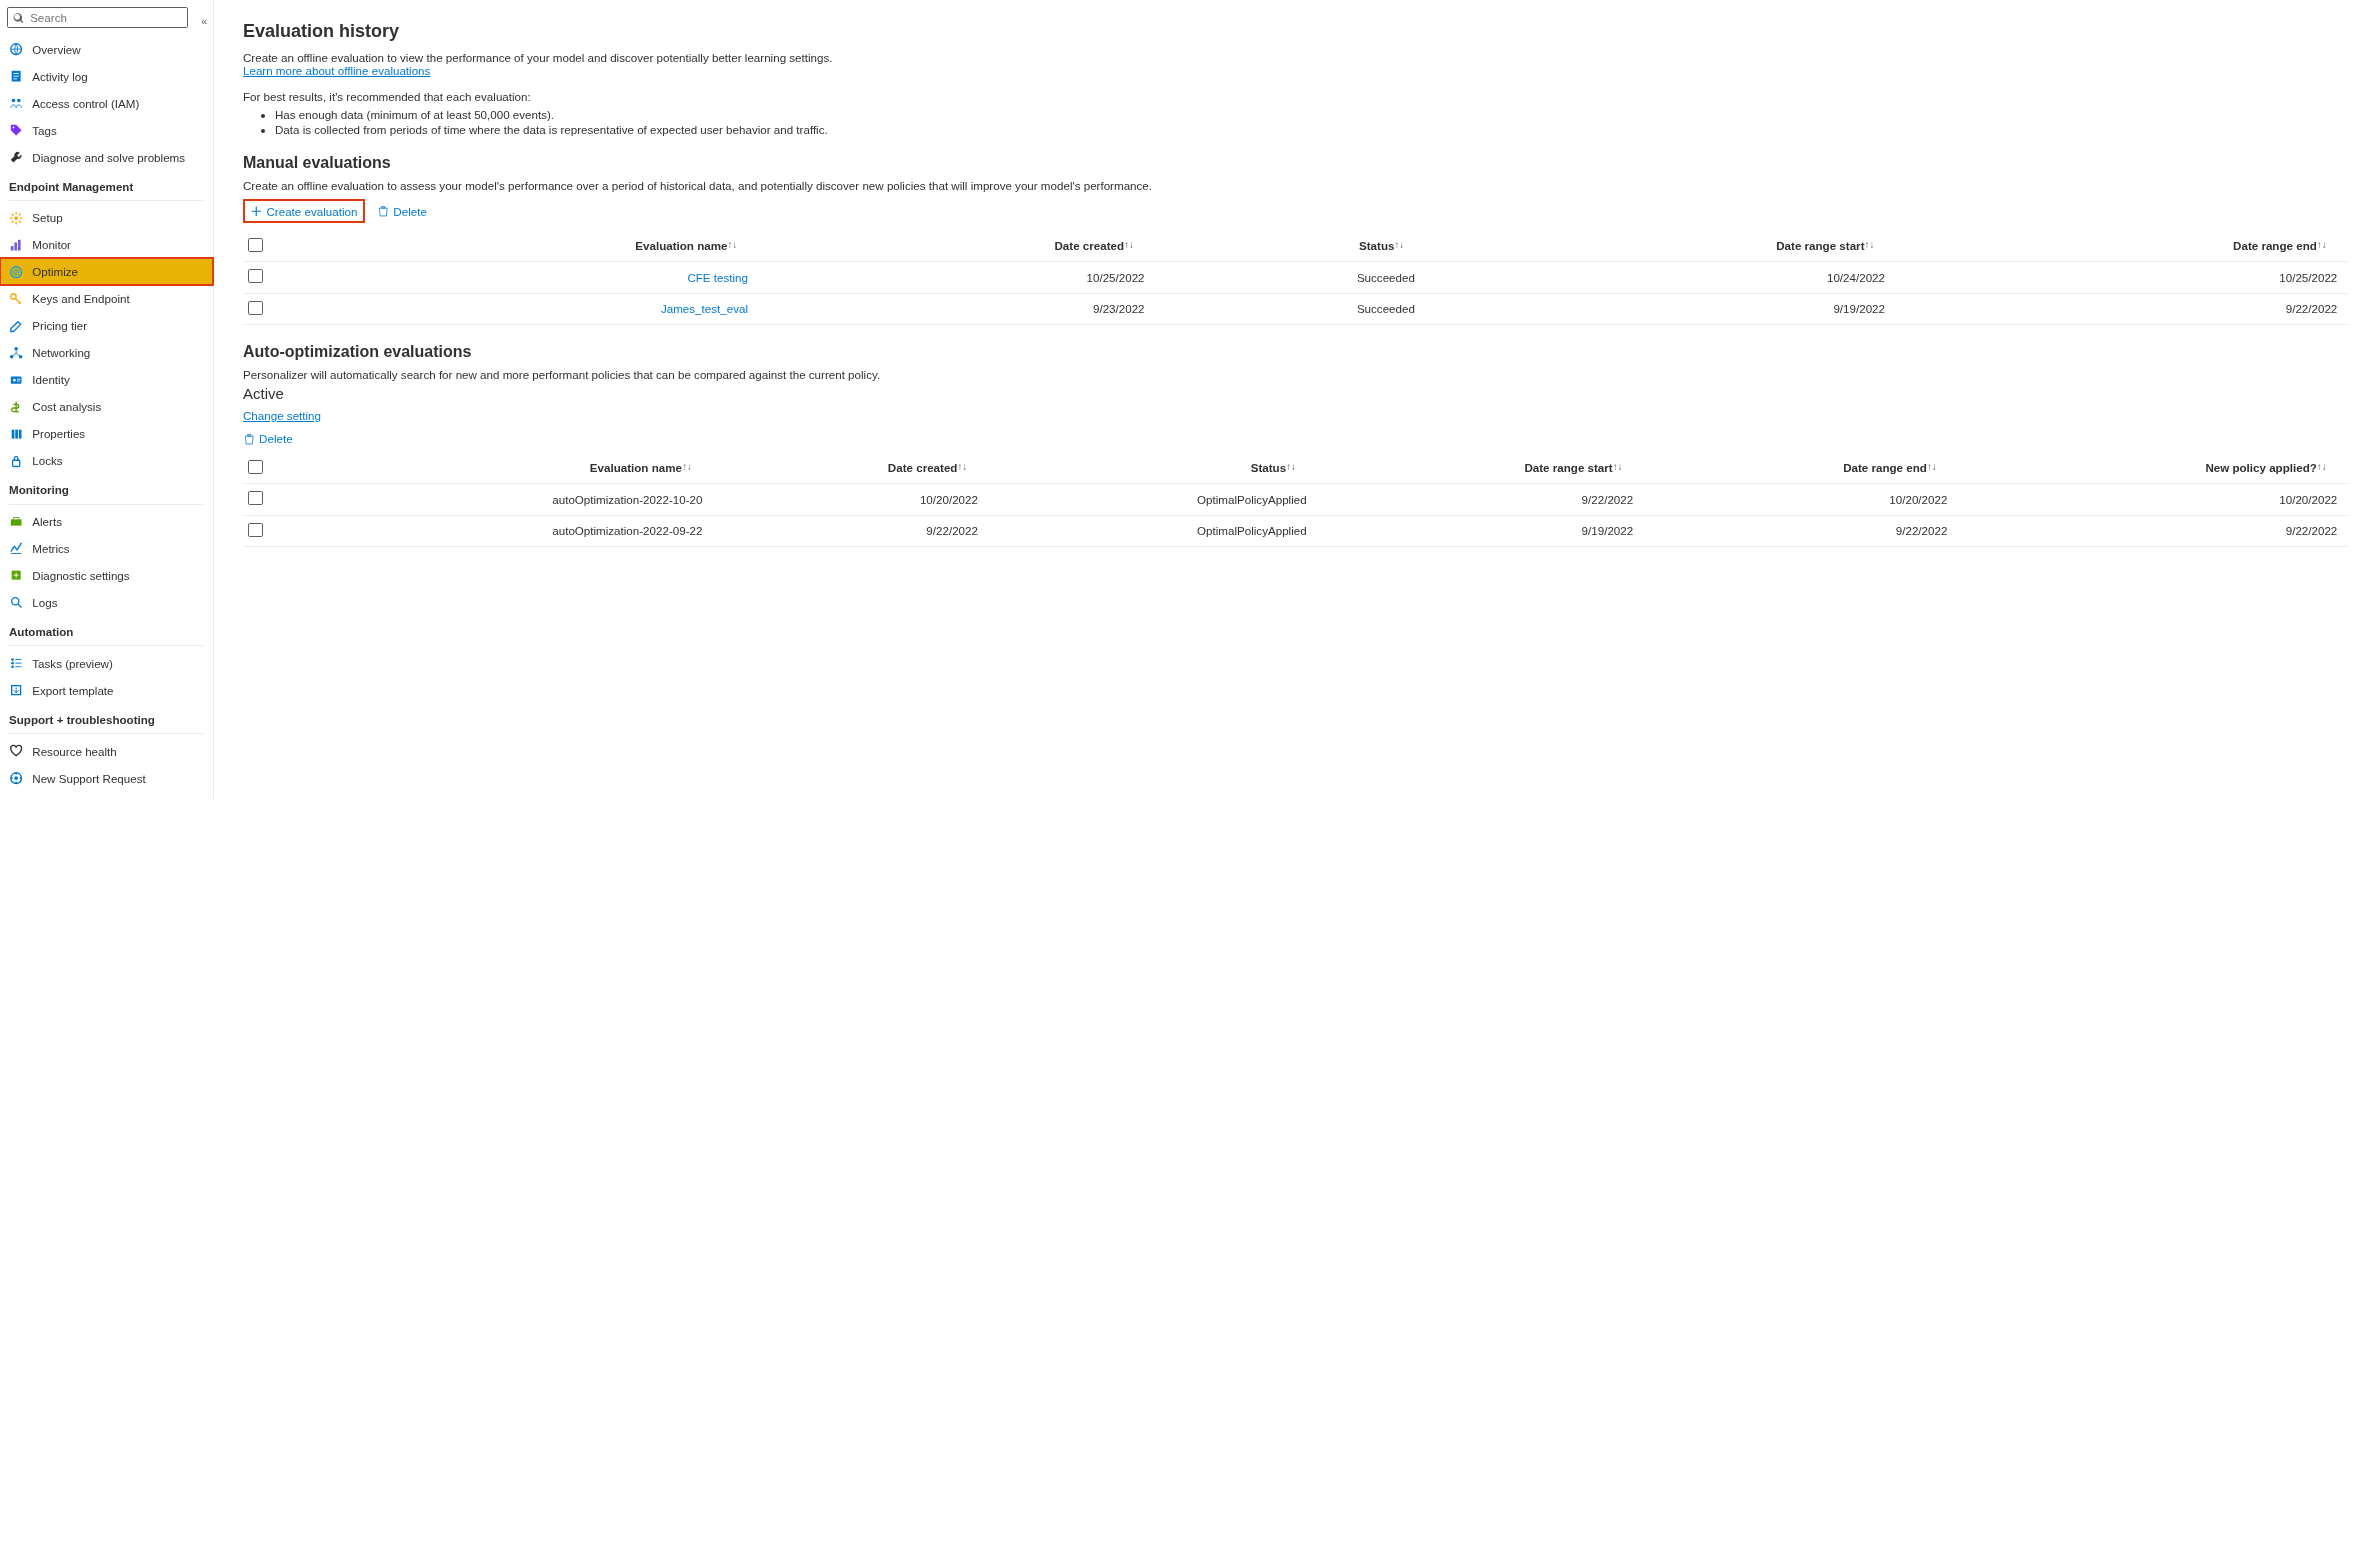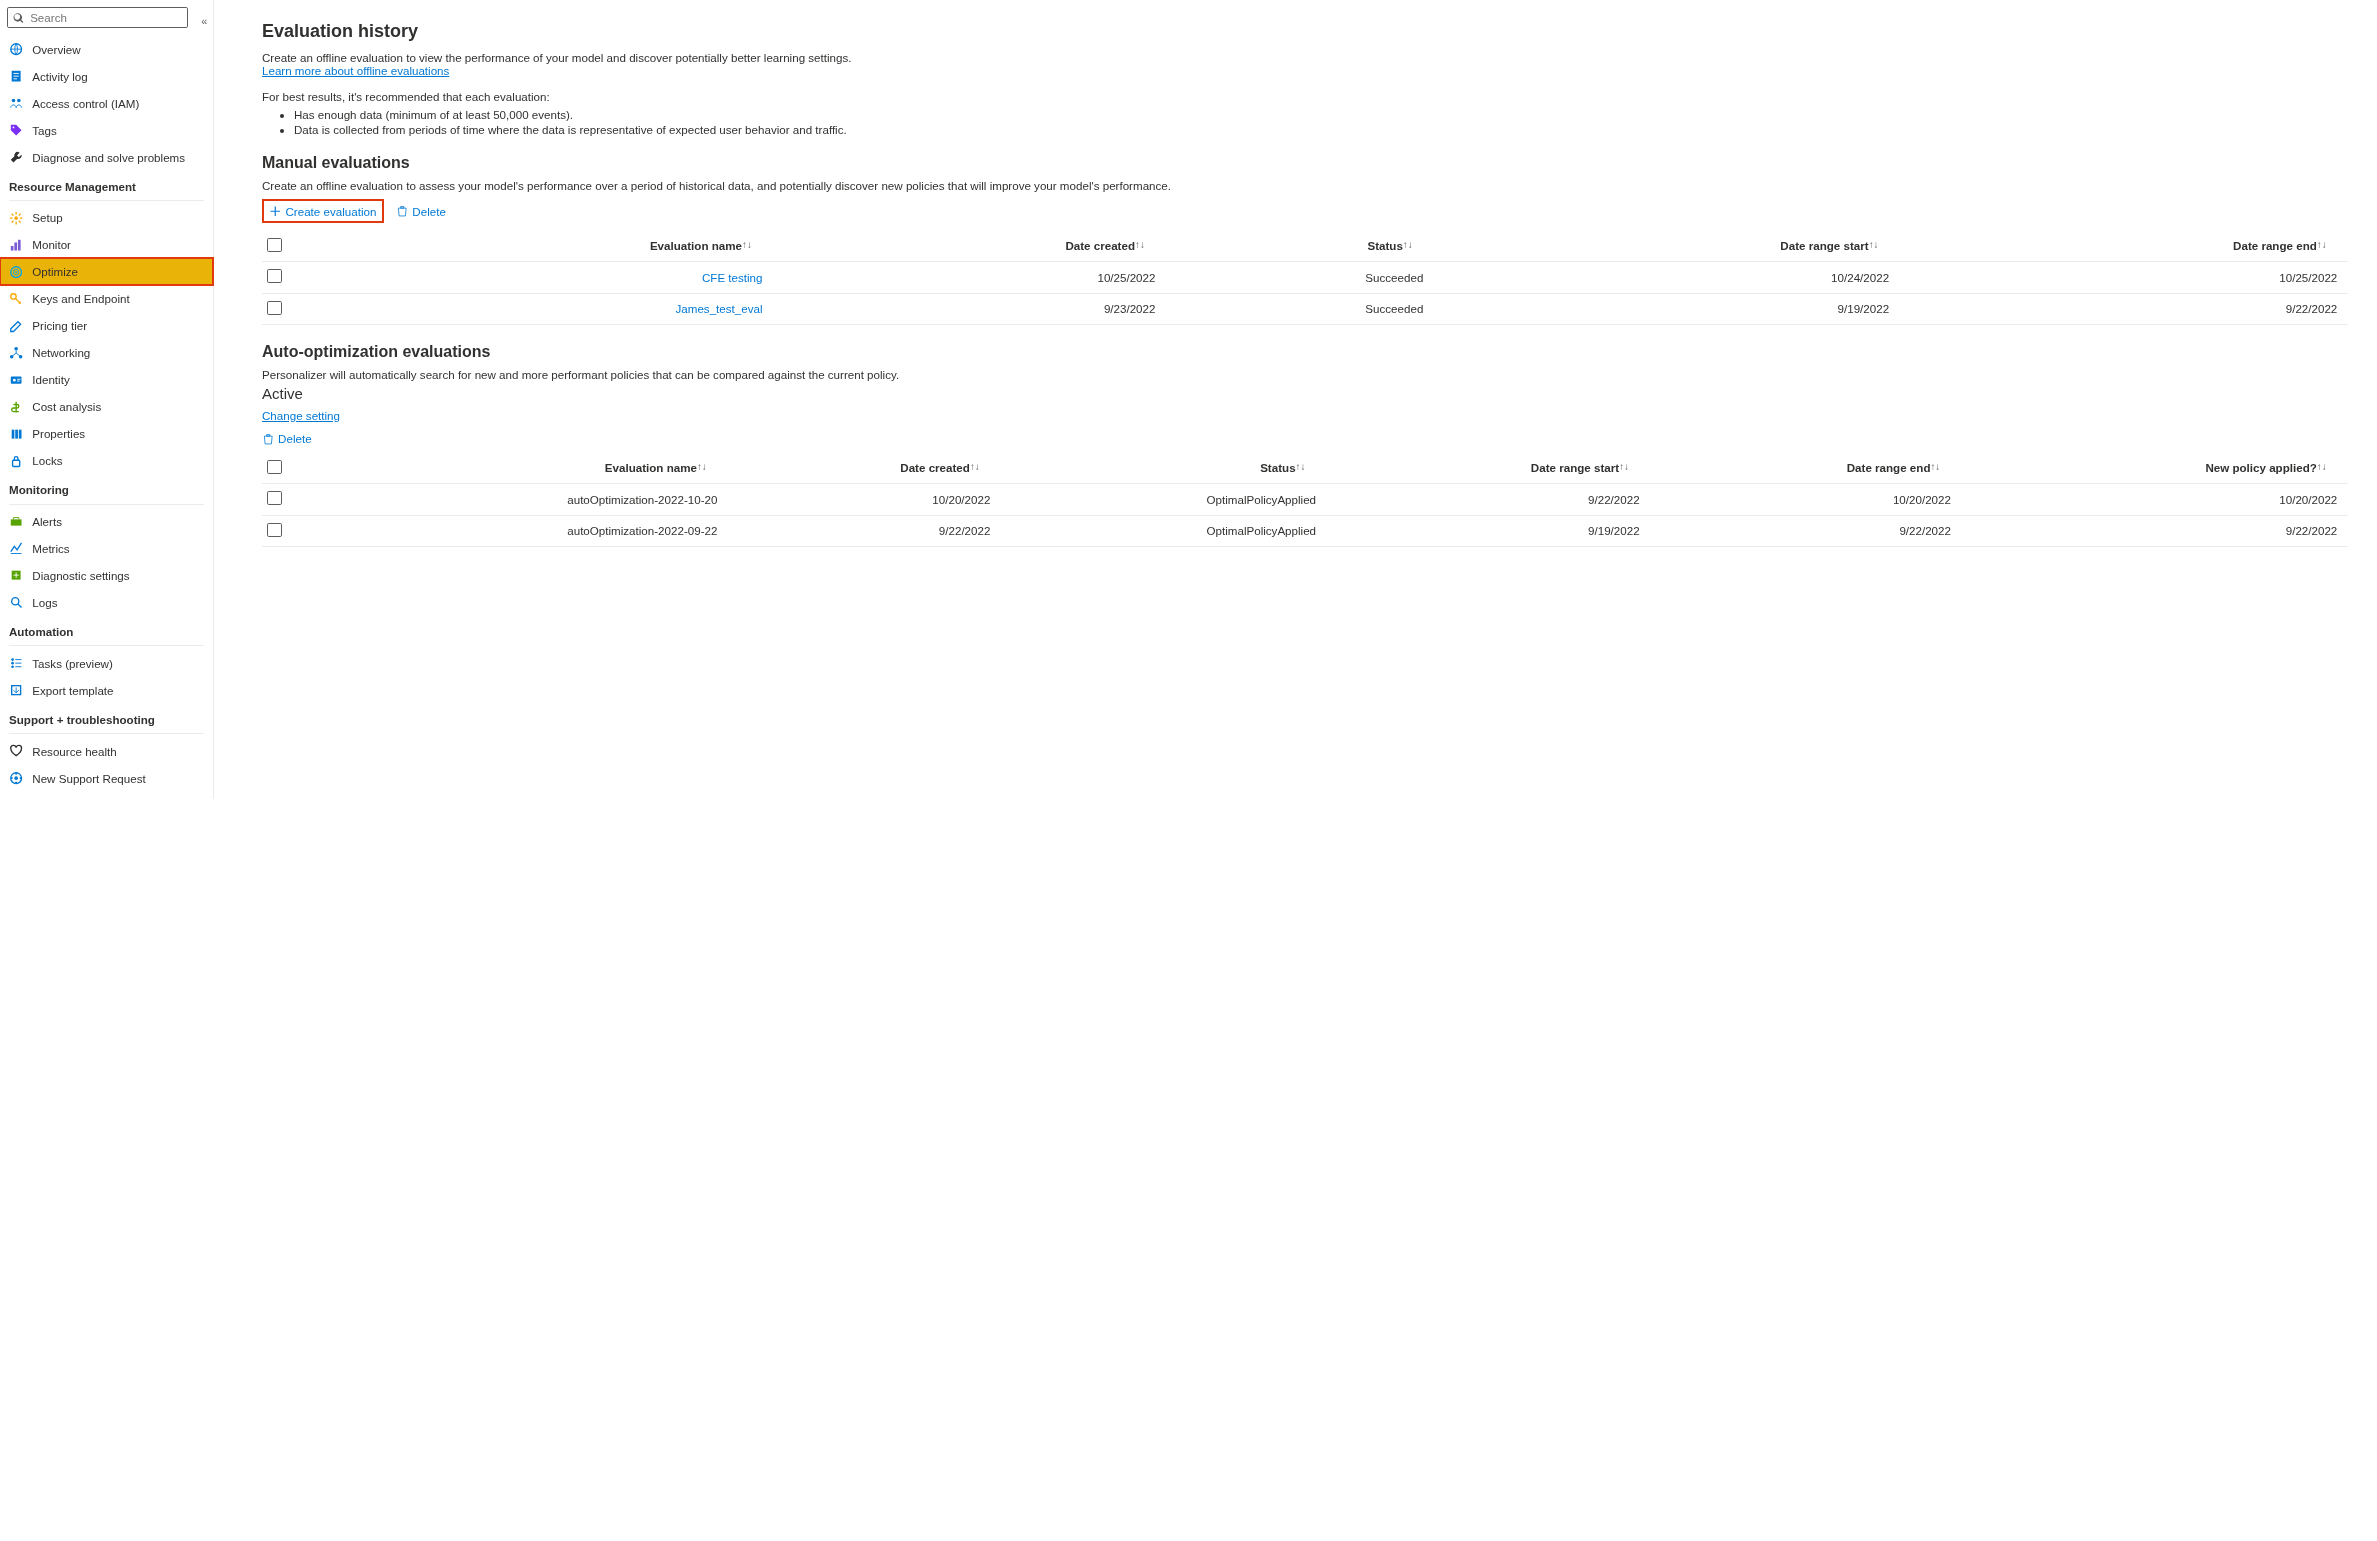--- a/index.html
+++ b/index.html
@@ -1,17 +1,17 @@
 <!DOCTYPE html>
 <html style="font-size:14.3px"><head>
   <meta charset="utf-8">
   <style>
     * { box-sizing: border-box; margin: 0; padding: 0; }
     body { font-family: "Segoe UI", -apple-system, sans-serif; font-size: 11.6px; color: #323130; background: #fff; }
-    .container { display: flex; gap: 19px; }
+    .container { display: flex; }
     .sidebar { width: 214px; border-right: 0.9px solid #edebe9; padding: 7.1px 0; flex-shrink: 0; }
     .search-box { margin: 0 7.1px 7.1px 7.1px; border: 0.9px solid #605e5c; border-radius: 1.8px; height: 21.4px; display: flex; align-items: center; padding: 0 5.4px; }
     .search-box svg { width: 12.5px; height: 12.5px; margin-right: 5.4px; fill: #605e5c; }
     .search-box input { border: none; outline: none; font-size: 11.6px; width: 100%; }
     .collapse-btn { width: 18px; text-align: center; color: #605e5c; cursor: pointer; font-size: 10.7px; }
     .sidebar-top { display: flex; align-items: center; }
     .nav-item { display: flex; align-items: center; padding: 5.4px 7.1px 5.4px 9px; cursor: pointer; height: 27px; }
     .nav-item.selected { background: #eab308; }
     .nav-item.highlighted { outline: 2.7px solid #e13a0f; outline-offset: -1.8px; }
     .nav-icon { width: 14.3px; height: 14.3px; margin-right: 9px; display: inline-flex; align-items: center; justify-content: center; flex-shrink: 0; }
@@ -93,21 +93,21 @@
         <div class="nav-item">
           <span class="nav-icon">
             <svg viewBox="0 0 16 16" width="14.3" height="14.3">
               <path d="M10 2a4 4 0 00-4 5L2 11l3 3 4-4a4 4 0 005-5l-3 3-2-2 3-3z" fill="#323130"></path>
             </svg>
           </span>
           <span>Diagnose and solve problems</span>
         </div>
       </div>
     <div id="nav-sections">
-        <div class="section-header">Resource Management</div>
+        <div class="section-header">Endpoint Management</div>
         <div class="section-divider"></div>
         <div class="nav-item">
           <span class="nav-icon">
             <svg viewBox="0 0 16 16" width="14.3" height="14.3">
               <circle cx="8" cy="8" r="2" fill="#f7a800"></circle>
               <path d="M8 1v3M8 12v3M1 8h3M12 8h3M3 3l2 2M11 11l2 2M13 3l-2 2M5 11l-2 2" stroke="#f7a800" stroke-width="1.5"></path>
             </svg>
           </span>
           <span>Setup</span>
         </div>

